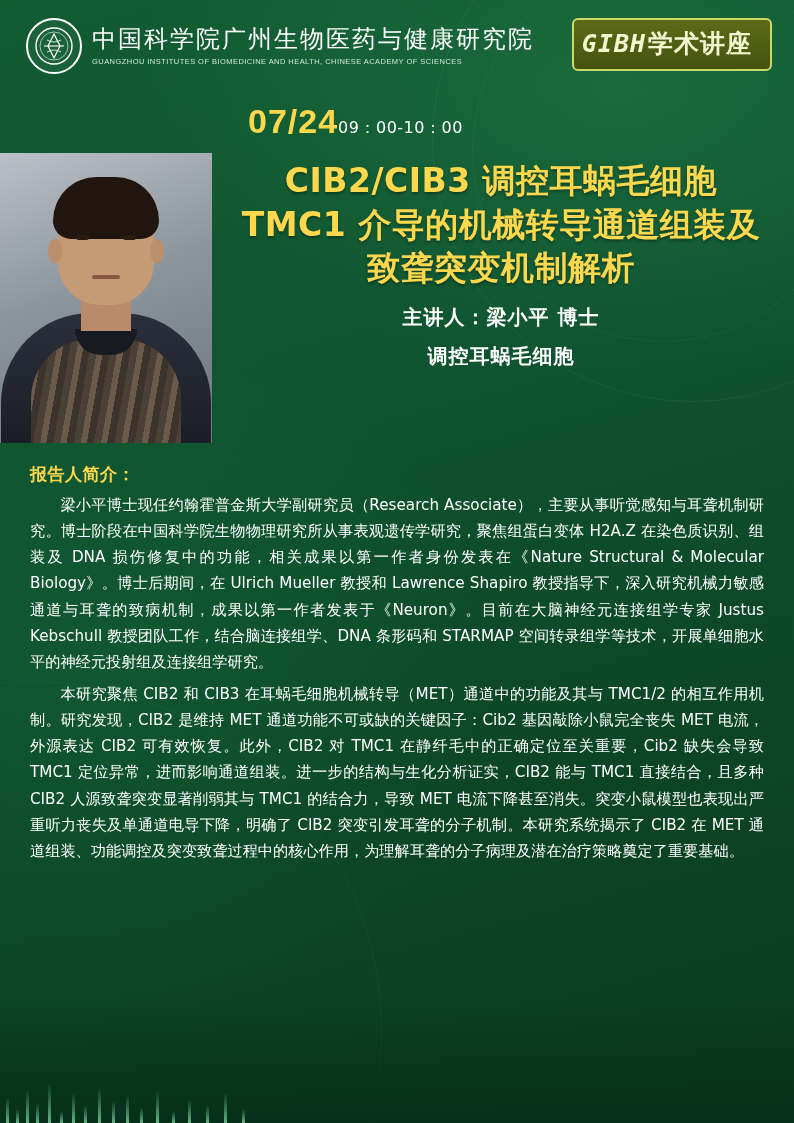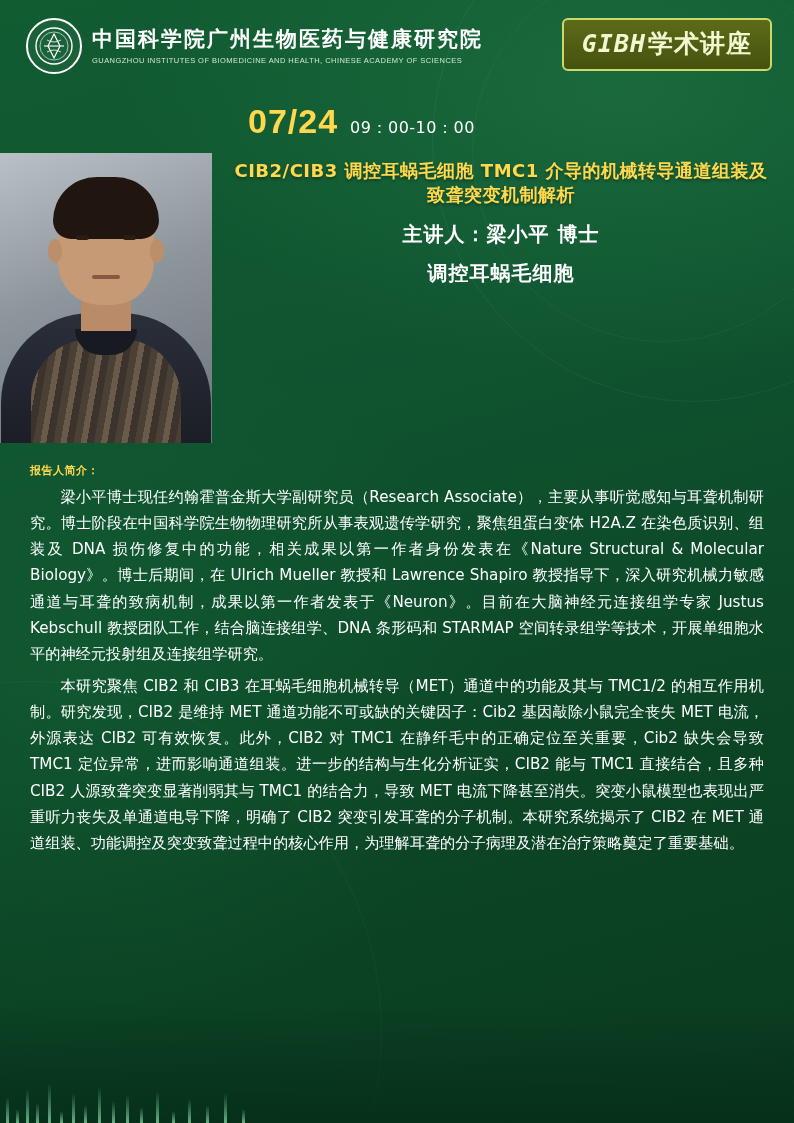--- a/index.html
+++ b/index.html
@@ -72,22 +72,22 @@
     width: 52px; height: 52px;
     border-radius: 50%;
     border: 2px solid #ffffff;
     display: flex; align-items: center; justify-content: center;
     background: rgba(255,255,255,0.04);
     flex: none;
   }
   .logo-mark svg { display: block; }
   .logo-text-cn {
     font-family: "DejaVu Sans", sans-serif;
-    font-size: 21px;
-    font-weight: bold;
+    font-size: 24px;
+    font-weight: normal;
     color: #ffffff;
     letter-spacing: 2px;
     line-height: 1.15;
     white-space: nowrap;
     text-align: center;
   }
   .logo-text-en {
     font-family: "Liberation Sans", sans-serif;
     font-size: 7.5px;
     color: #cfe8d8;
@@ -95,21 +95,21 @@
     margin-top: 4px;
     white-space: nowrap;
   }
   .badge {
     position: absolute;
     right: 22px;
     top: 18px;
     background: linear-gradient(180deg, #5d6b18 0%, #44520f 100%);
     border: 2px solid #c9d96a;
     border-radius: 6px;
-    padding: 7px 18px 9px 18px;
+    padding: 7px 18px 9px 8px;
     display: flex;
     align-items: baseline;
     gap: 2px;
   }
   .badge-en {
     font-family: "DejaVu Sans Mono", monospace;
     font-size: 25px;
     font-weight: bold;
     font-style: italic;
     color: #f2f7cf;
@@ -121,21 +121,21 @@
     font-weight: bold;
     color: #f2f7cf;
     letter-spacing: 1px;
   }
 
   
   .date-row {
     margin: 10px 0 0 248px;
     display: flex;
     align-items: baseline;
-    gap: 12px;
+    gap: 0;
   }
   .date-big {
     font-family: "Liberation Sans", sans-serif;
     font-size: 34px;
     font-weight: bold;
     color: #ffd84d;
     letter-spacing: 1px;
   }
   .date-time {
     font-family: "DejaVu Sans", sans-serif;
@@ -241,21 +241,21 @@
     background: #8a5742;
     border-radius: 3px;
   }
 
   .title-block {
     flex: 1;
     padding: 6px 22px 0 18px;
   }
   .talk-title {
     font-family: "DejaVu Sans", sans-serif;
-    font-size: 18px;
+    font-size: 33px;
     font-weight: bold;
     color: #ffd84d;
     line-height: 1.32;
     text-align: center;
     letter-spacing: 0.5px;
     text-shadow: 0 2px 3px rgba(0,0,0,0.35);
   }
   .people {
     margin-top: 14px;
     text-align: center;
@@ -269,21 +269,21 @@
     margin: 12px 0;
   }
   .people-row.affil { font-size: 20px; }
 
   
   .content {
     padding: 14px 30px 0 30px;
   }
   .sec-head {
     font-family: "DejaVu Sans", sans-serif;
-    font-size: 11px;
+    font-size: 17px;
     font-weight: bold;
     color: #ffd84d;
     margin: 6px 0 6px 0;
     letter-spacing: 0.5px;
   }
   .para {
     font-family: "DejaVu Sans", sans-serif;
     font-size: 15.2px;
     line-height: 1.72;
     color: #ffffff;

